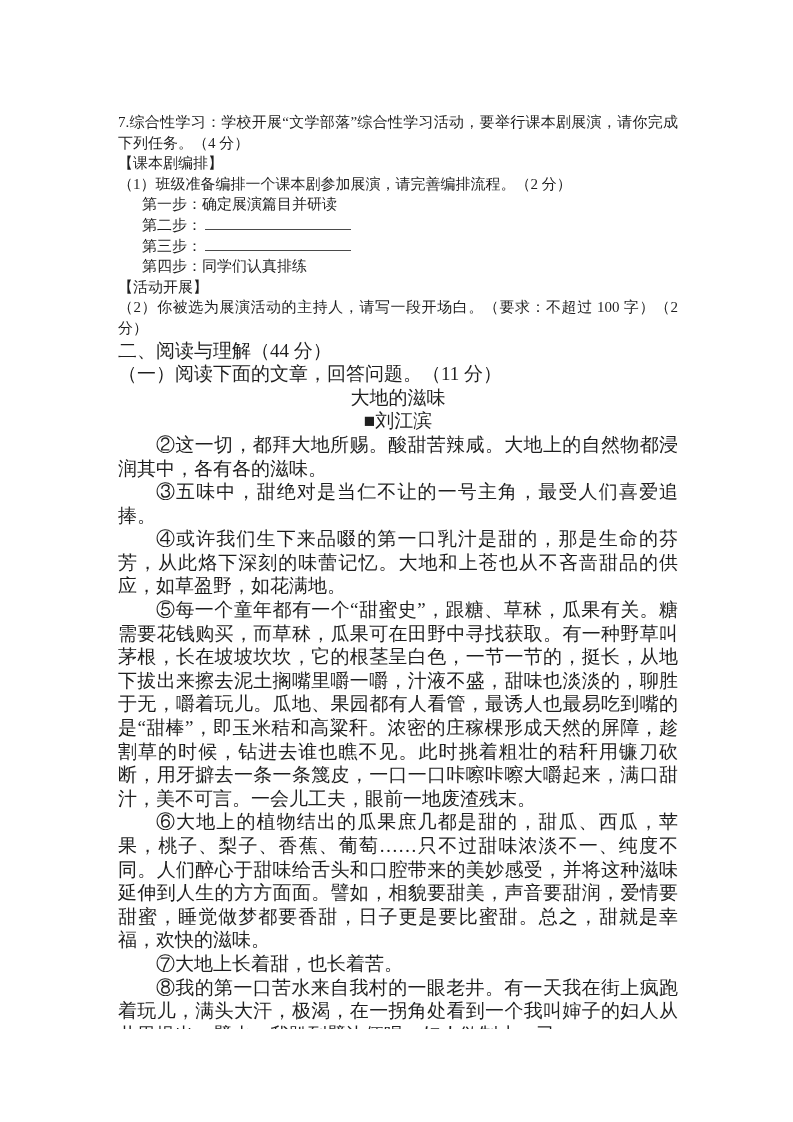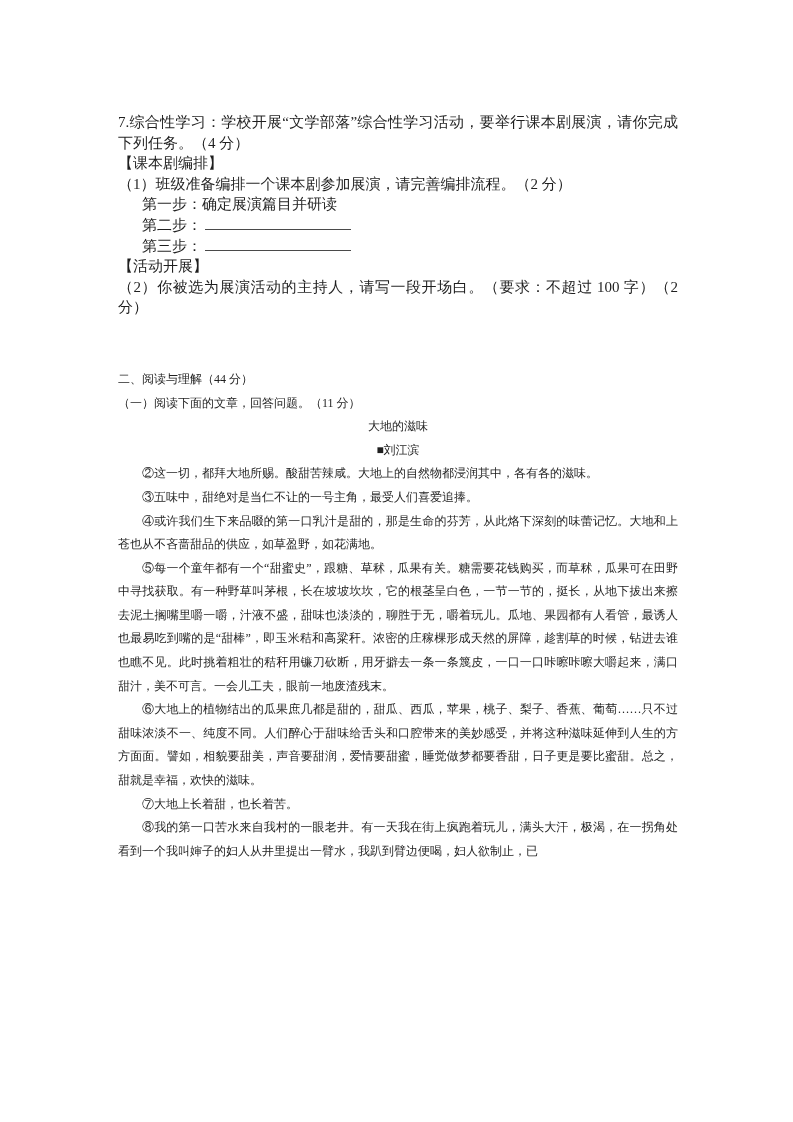--- a/index.html
+++ b/index.html
@@ -30,22 +30,21 @@
   .blank {
     display: inline-block;
     width: 146px;
     border-bottom: 1px solid #4a4a4a;
     height: 13px;
     margin-left: 3px;
     vertical-align: baseline;
   }
   
   .passage {
-    margin-top: 50px;
-    font-size: 12px;
+    font-size: 19px;
     line-height: 23.6px;
     text-align: justify;
   }
   .passage .heading { text-align: left; }
   .article-title { text-align: center; text-indent: 0; }
   .article-author { text-align: center; text-indent: 0; }
   .passage p {
     margin: 0;
     text-indent: 2em;
     text-align: justify;
@@ -77,20 +76,23 @@
       <div class="steps">
         <div class="step-line">
           <span>第一步：</span><span>确定展演篇目并研读</span>
         </div>
         <div class="step-line">
           <span>第二步：</span><span class="blank"></span>
         </div>
         <div class="step-line">
           <span>第三步：</span><span class="blank"></span>
         </div>
+        <div class="step-line">
+          <span>第四步：</span><span>同学们认真排练</span>
+        </div>
       </div>
 
       <div class="line">【活动开展】</div>
       <div class="line">（2）你被选为展演活动的主持人，请写一段开场白。（要求：不超过 100 字）（2 分）</div>
     </div>
 
     <div class="passage">
       <div class="heading">二、阅读与理解（44 分）</div>
       <div class="heading">（一）阅读下面的文章，回答问题。（11 分）</div>
 

